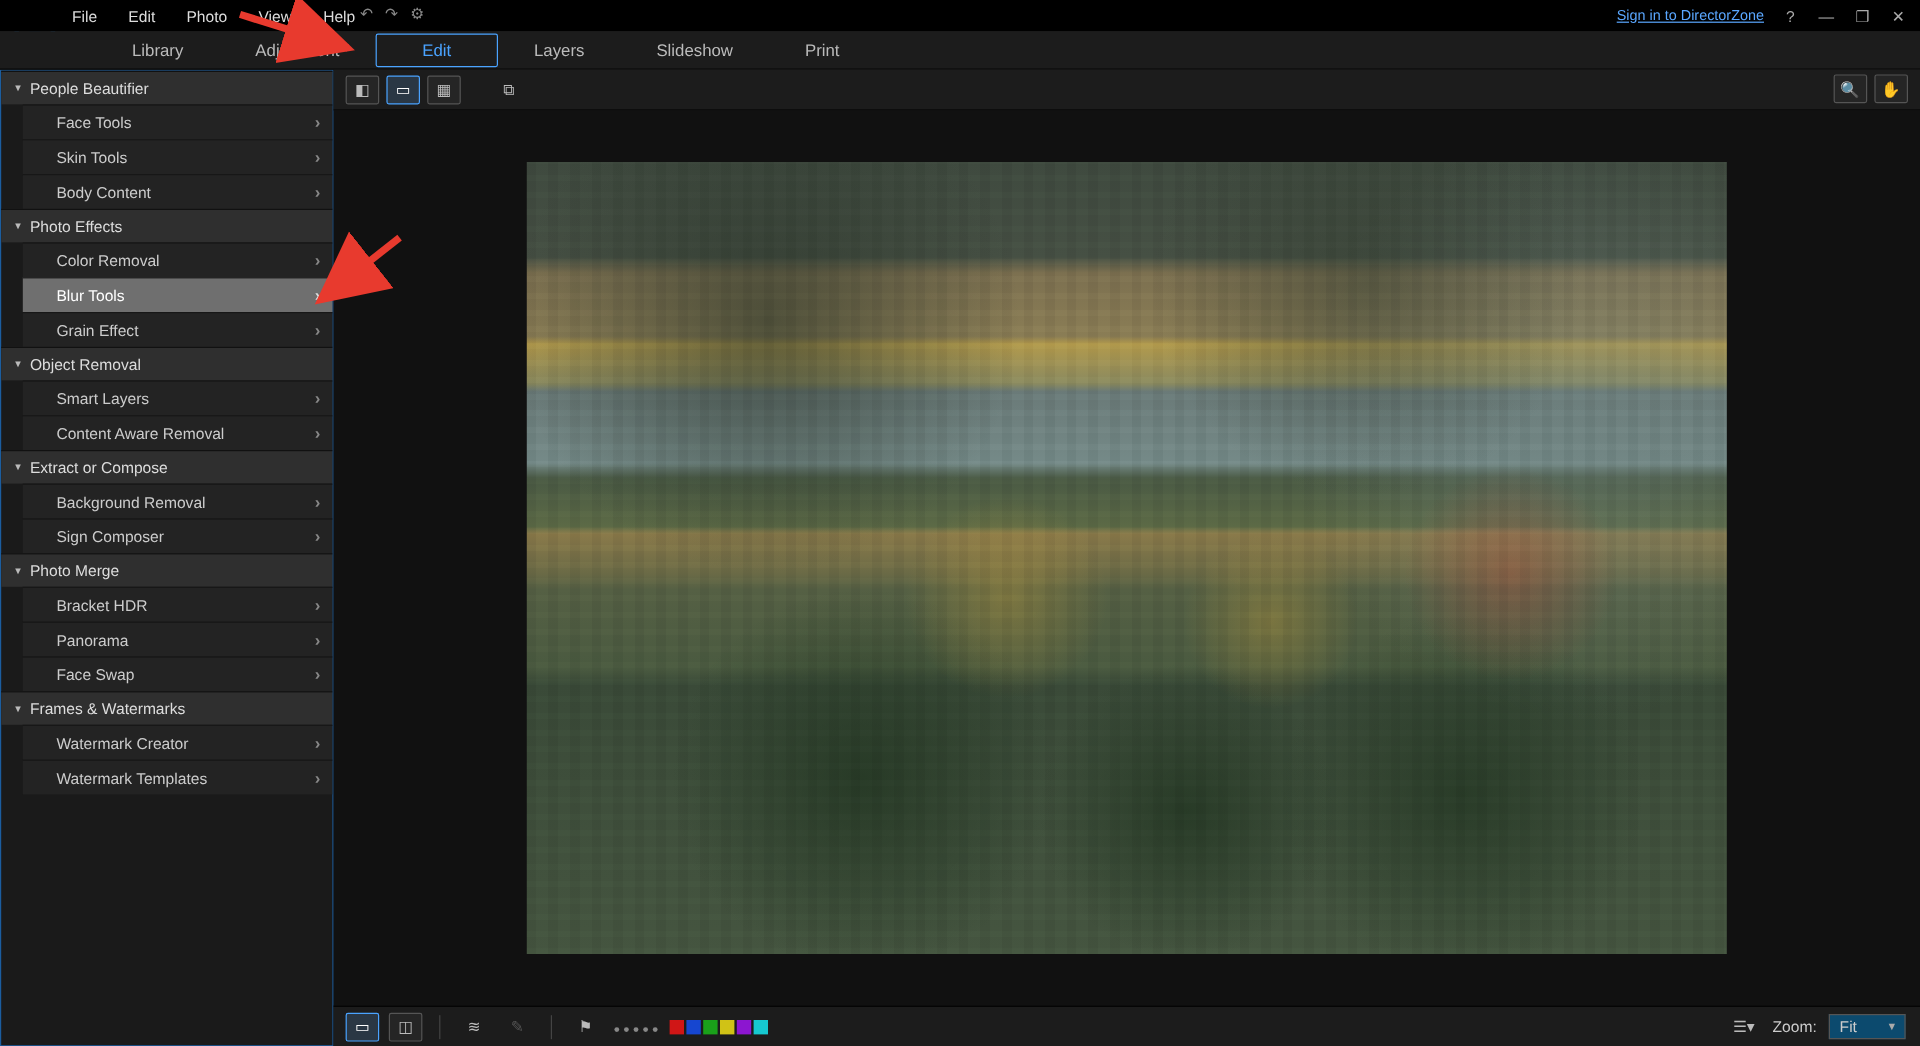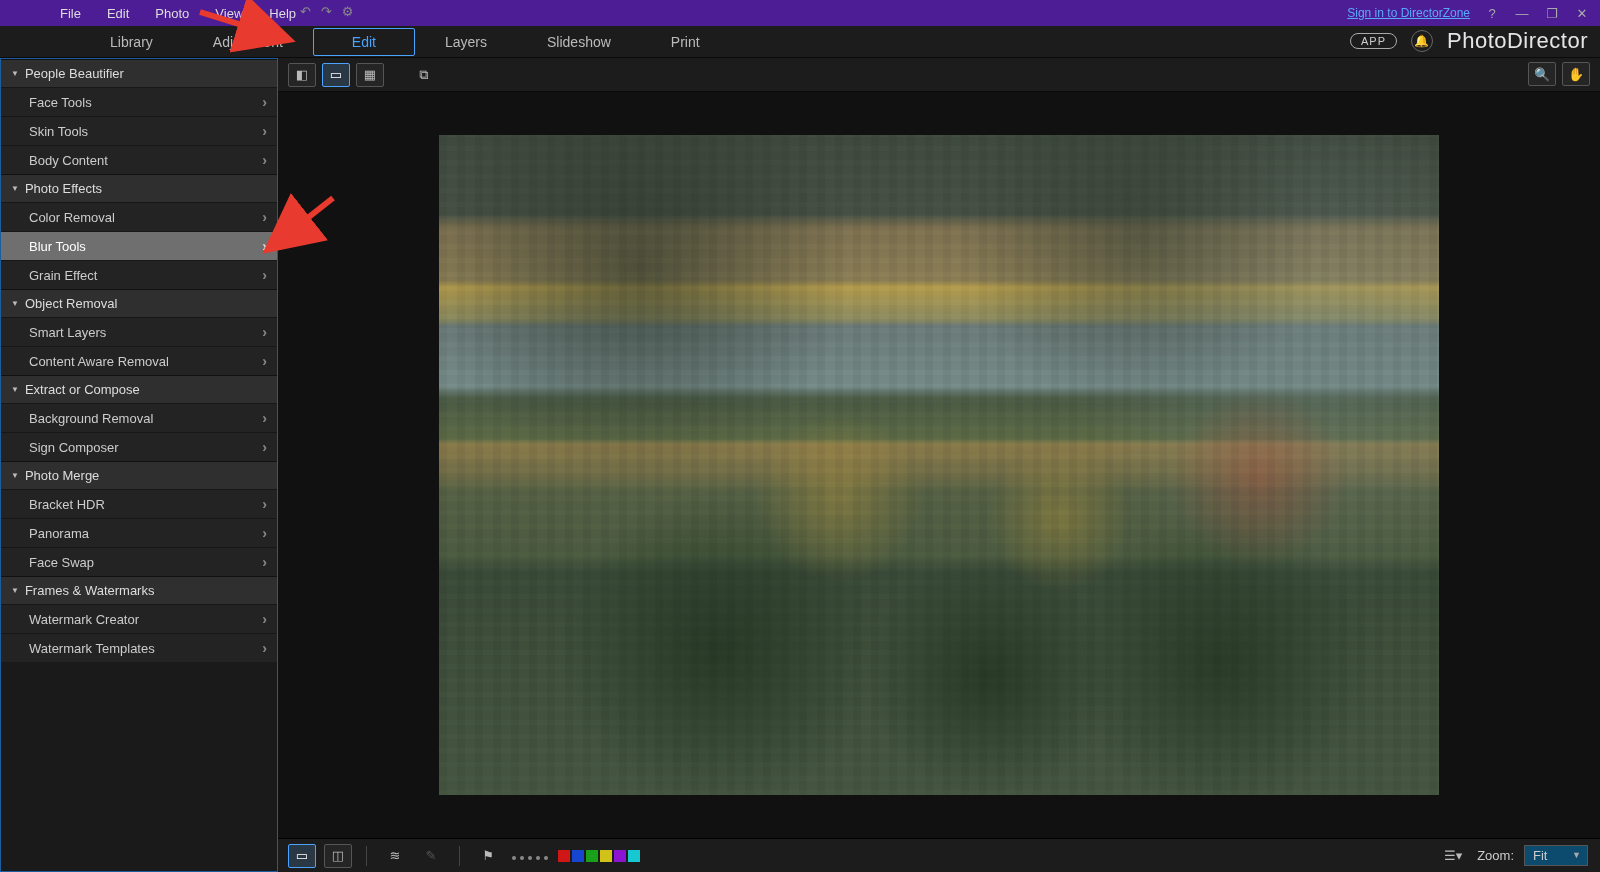--- a/index.html
+++ b/index.html
@@ -1,19 +1,19 @@
 <!DOCTYPE html>
 <html><head>
 <meta charset="utf-8">
 <style>
   * { margin:0; padding:0; box-sizing:border-box; font-family:"Segoe UI",Arial,sans-serif; user-select:none; }
   body { width:1600px; height:872px; background:#1c1c1c; color:#ccc; font-size:13px; overflow:hidden; position:relative; }
 
   
-  .menubar { height:26px; background:#4c1d95; display:flex; align-items:center; padding-left:60px; gap:26px; position:relative; }
+  .menubar { height:26px; background:#000000; display:flex; align-items:center; padding-left:60px; gap:26px; position:relative; }
   .menubar .menuitem { color:#ddd; cursor:pointer; }
   .menubar .right { position:absolute; right:10px; top:0; height:26px; display:flex; align-items:center; gap:14px; }
   .signin { color:#5aa7ff; text-decoration:underline; cursor:pointer; font-size:12px; }
   .winbtn { color:#aaa; cursor:pointer; width:16px; text-align:center; }
   .app-logo { position:absolute; left:10px; top:8px; width:38px; height:38px; }
   .app-logo svg { width:38px; height:38px; }
 
   .menubar .toolicons { position:absolute; left:300px; top:4px; display:flex; gap:10px; color:#888; }
   .toolicons span { cursor:pointer; }
 
@@ -26,21 +26,21 @@
   .brand { font-size:22px; color:#e5e5e5; font-weight:300; letter-spacing:0.5px; }
   .notif-circle { width:22px; height:22px; border:1px solid #666; border-radius:50%; display:flex; align-items:center; justify-content:center; color:#888; font-size:12px; cursor:pointer;}
 
   
   .main { display:flex; flex:1; height:calc(872px - 58px); }
 
   
   .sidebar { width:278px; background:#1a1a1a; border:1px solid #1b5d9f; display:flex; flex-direction:column; }
   .group-header { background:#2f2f2f; color:#ddd; padding:6px 10px; display:flex; align-items:center; gap:6px; cursor:pointer; border-top:1px solid #111;}
   .group-header .tri { font-size:8px; color:#bbb; }
-  .group-item { background:#232323; color:#ccc; padding:6px 10px 6px 28px; display:flex; align-items:center; justify-content:space-between; cursor:pointer; border-top:1px solid #171717; }
+  .group-item { background:#232323; color:#ccc; padding:6px 10px 6px 28px; display:flex; align-items:center; justify-content:space-between; cursor:pointer; border-top:1px solid #171717;margin-left:18px; }
   .group-item.highlight { background:#6f6f6f; color:#fff; }
   .group-item .chev { color:#888; font-size:14px; font-weight:bold; }
   .group-item.highlight .chev { color:#ddd; }
 
   
   .canvas-area { flex:1; background:#111; display:flex; flex-direction:column; position:relative; }
   .canvas-toolbar { height:34px; background:#1c1c1c; display:flex; align-items:center; padding:0 10px; gap:6px; border-bottom:1px solid #0a0a0a; }
   .tool-btn { width:28px; height:24px; border:1px solid #555; border-radius:2px; display:flex; align-items:center; justify-content:center; color:#bbb; cursor:pointer; background:#252525; }
   .tool-btn.active { border-color:#4aa3ff; background:#2a3744; color:#fff; }
   .tool-btn.plain { border:none; background:transparent; }
@@ -131,25 +131,20 @@
   </div>
 </div>
 
 <div class="tabbar">
   <span class="tab">Library</span>
   <span class="tab">Adjustment</span>
   <span class="tab active">Edit</span>
   <span class="tab">Layers</span>
   <span class="tab">Slideshow</span>
   <span class="tab">Print</span>
-  <div class="right">
-    <span class="appbadge">APP</span>
-    <span class="notif-circle">🔔</span>
-    <span class="brand">PhotoDirector</span>
-  </div>
 </div>
 
 <div class="main">
 
   <div class="sidebar" id="sidebar">
       <div class="group-header">
         <span class="tri">▼</span>
         <span>People Beautifier</span>
       </div>
       <div class="group-item">

